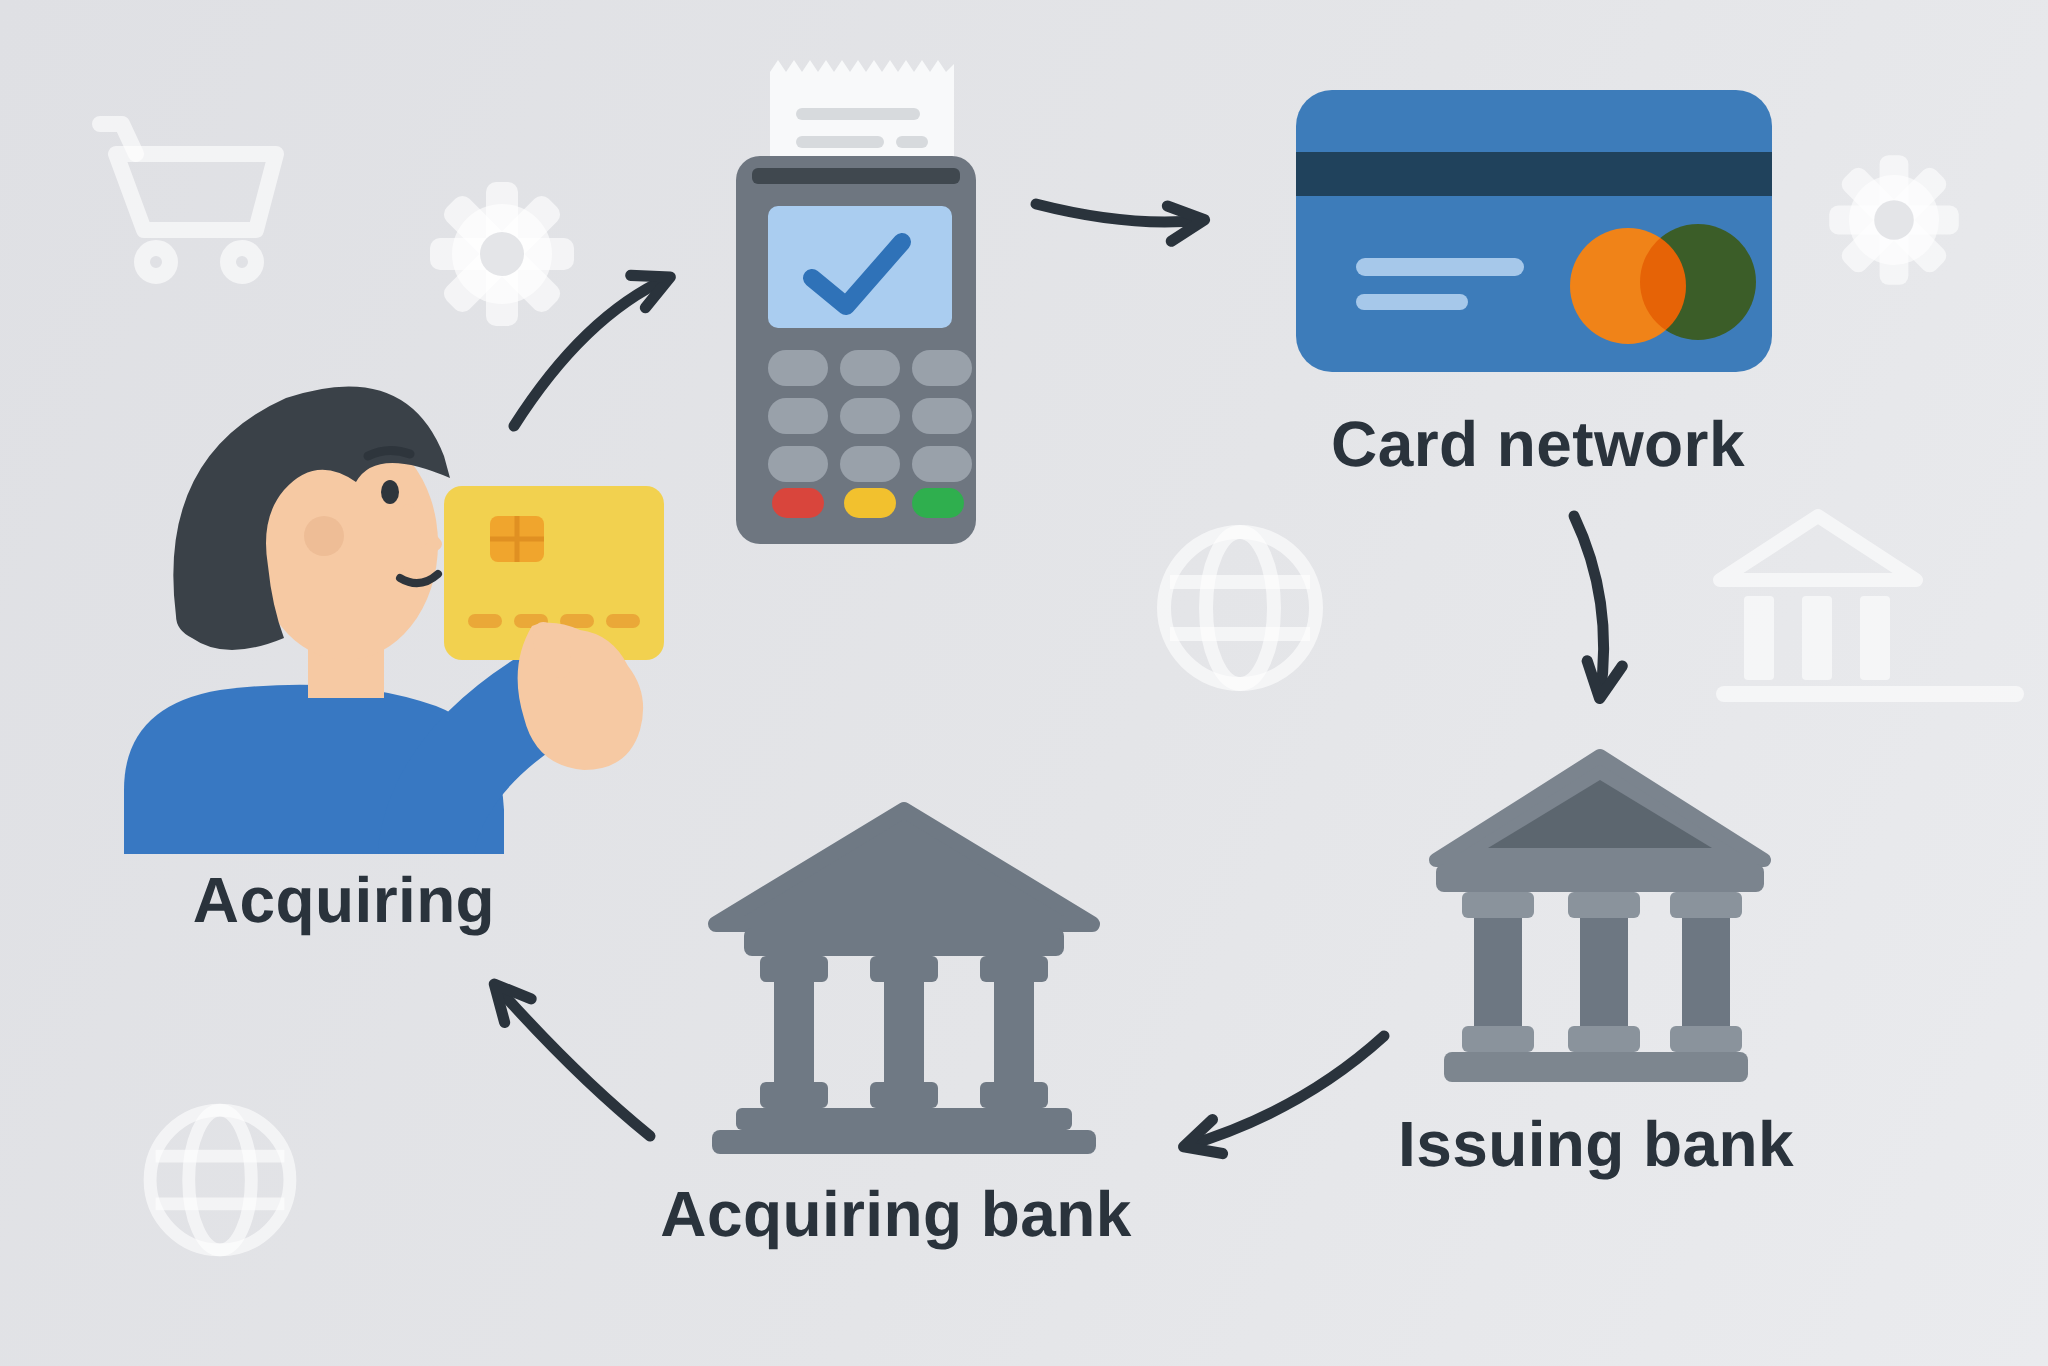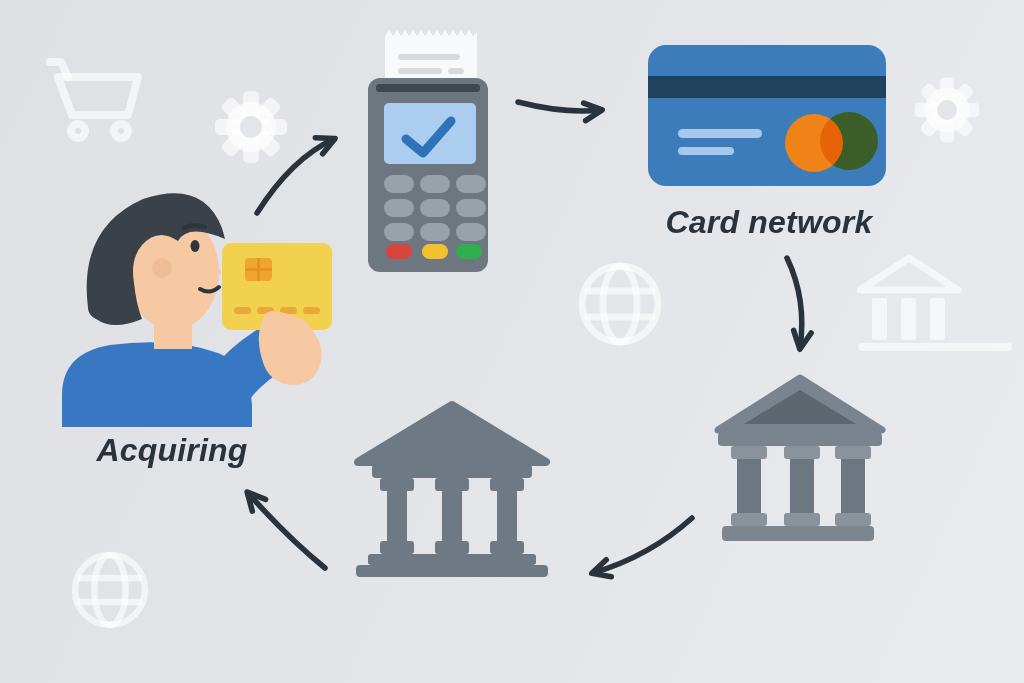--- a/index.html
+++ b/index.html
@@ -5,21 +5,21 @@
   html,body{margin:0;padding:0;background:#ffffff;}
   .canvas{
     position:relative;width:1024px;height:683px;overflow:hidden;
     background:linear-gradient(115deg,#dfe0e4 0%,#e4e5e8 55%,#eaebee 100%);
     font-family:"Liberation Sans",sans-serif;
   }
   .abs{position:absolute;}
   .label{
     position:absolute;transform:translateX(-50%);
     font-weight:700;font-size:32px;letter-spacing:.2px;
-    color:#2a333c;white-space:nowrap;font-style:italic;
+    color:#2a333c;white-space:nowrap;
   }
 </style>
 </head>
 <body>
 
 <div class="canvas">
 
   <svg class="abs" style="left:0;top:0" width="1024" height="683" viewBox="0 0 1024 683">
 
     <g transform="translate(45,55)" stroke="rgba(255,255,255,0.62)" stroke-width="8" fill="none" stroke-linecap="round" stroke-linejoin="round">
@@ -195,14 +195,16 @@
       <path d="M 257 213 Q 292 158 334 139" marker-end="url(#ah)"></path>
       <path d="M 518 102 Q 565 114 601 110" marker-end="url(#ah)"></path>
       <path d="M 787 258 Q 807 300 800 348" marker-end="url(#ah)"></path>
       <path d="M 692 518 Q 650 556 593 573" marker-end="url(#ah)"></path>
       <path d="M 325 568 Q 288 538 248 493" marker-end="url(#ah)"></path>
     </g>
   </svg>
 
   <div class="label" style="left:172px;top:432px">Acquiring</div>
   <div class="label" style="left:769px;top:204px">Card network</div>
+  <div class="label" style="left:798px;top:554px">Issuing bank</div>
+  <div class="label" style="left:448px;top:589px">Acquiring bank</div>
 
 </div>
 
 </body></html>

